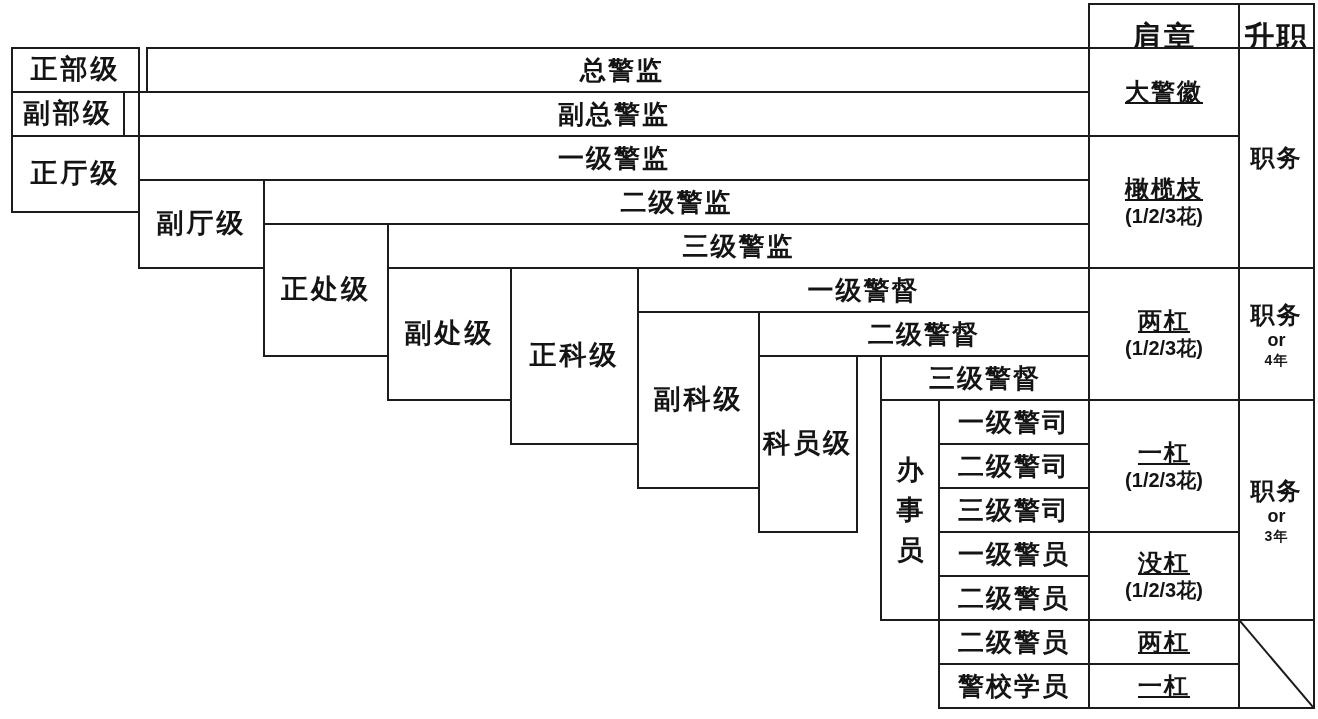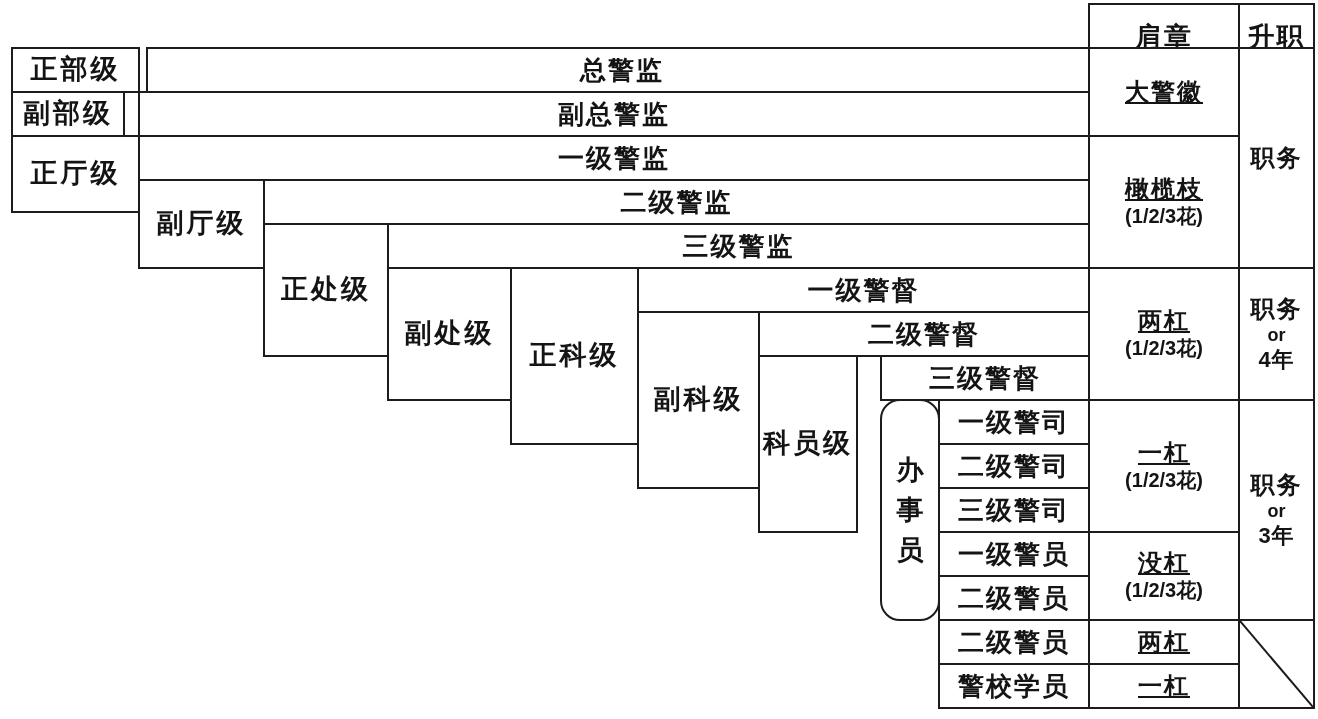--- a/index.html
+++ b/index.html
@@ -22,30 +22,30 @@
     border:2px solid var(--line);
     background:#fff;
     display:flex;
     align-items:center;
     justify-content:center;
     text-align:center;
     font-weight:700;
   }
   .lbl{font-size:27px;letter-spacing:3px;line-height:1.1;}
   .rank .lbl{font-size:26px;letter-spacing:2px;}
-  .hdr .lbl{font-size:27px;letter-spacing:2px;margin-top:24px;}
+  .hdr .lbl{font-size:31px;letter-spacing:2px;margin-top:24px;}
   .badge{flex-direction:column;gap:1px;}
   .badge .lbl{font-size:24px;letter-spacing:2px;text-decoration:underline;}
   .badge .sub{font-size:20px;letter-spacing:0px;line-height:1.2;}
   .promo{flex-direction:column;}
   .promo .lbl{font-size:24px;letter-spacing:2px;line-height:1.3;}
   .promo .or{font-size:18px;letter-spacing:0;line-height:1.2;font-weight:700;}
-  .promo .yrs{font-size:22px;letter-spacing:1px;line-height:1.3;}
+  .promo .yrs{font-size:14px;letter-spacing:1px;line-height:1.3;}
   .vertical{
-    align-items:center;justify-content:center;border-radius:20px;
+    align-items:center;justify-content:center;
   }
   .vertical .lbl{
     width:32px;
     font-size:27px;letter-spacing:0;
     line-height:40px;
     word-break:break-all;
   }
   .na-cell{padding:0;}
   .na-cell svg{position:absolute;inset:0;width:100%;height:100%;display:block;}
 </style>

